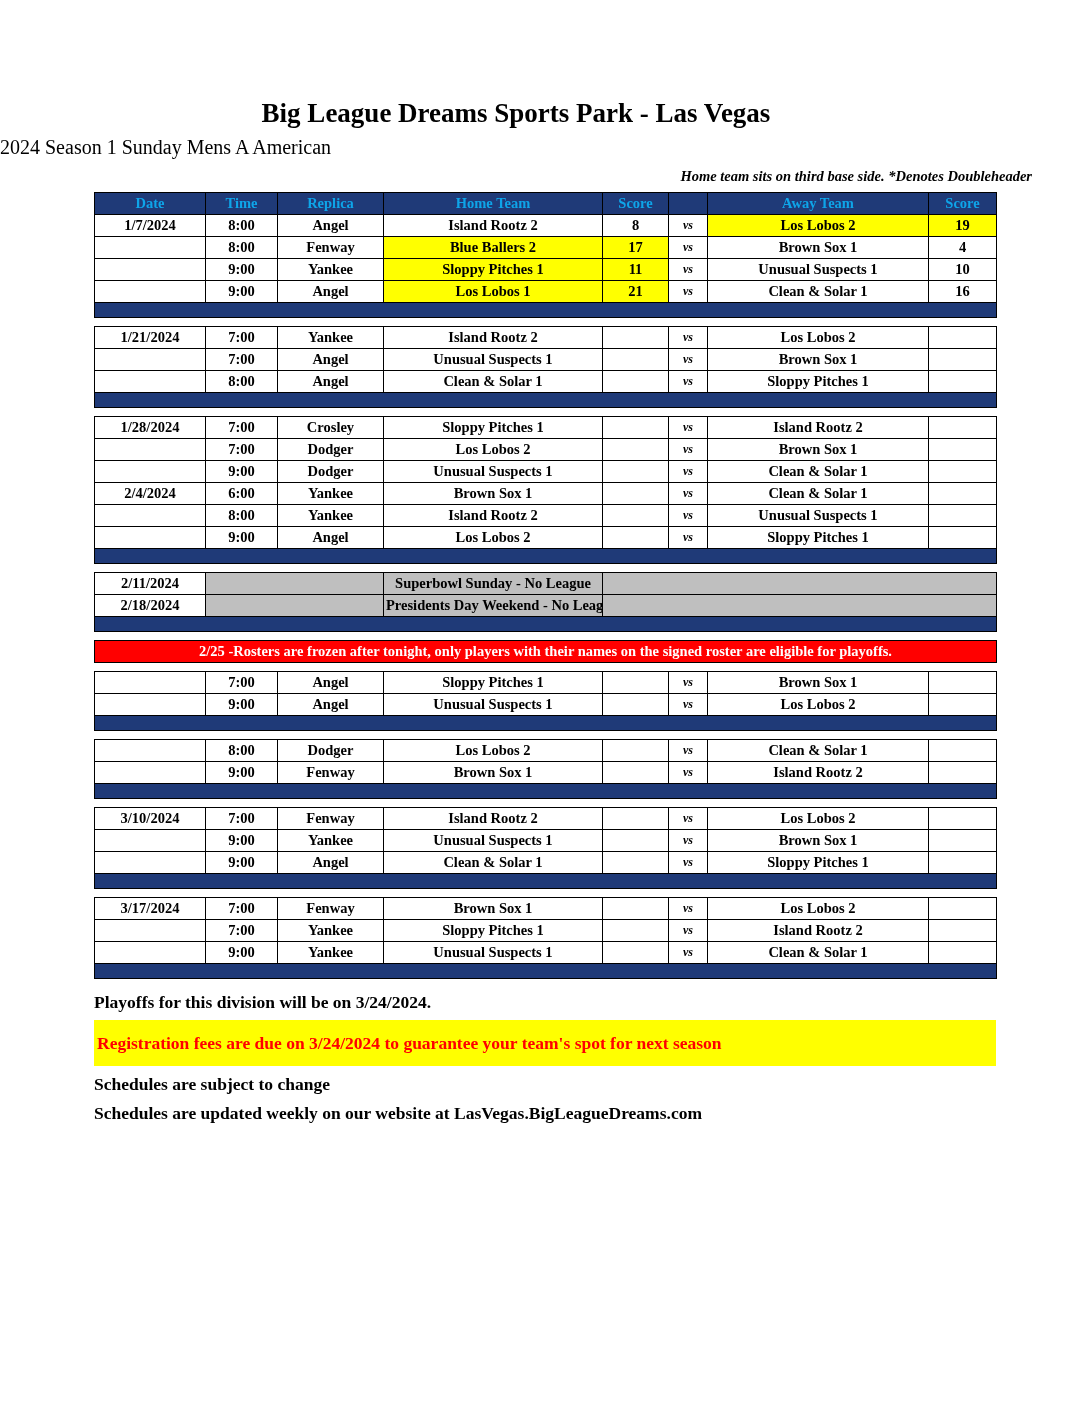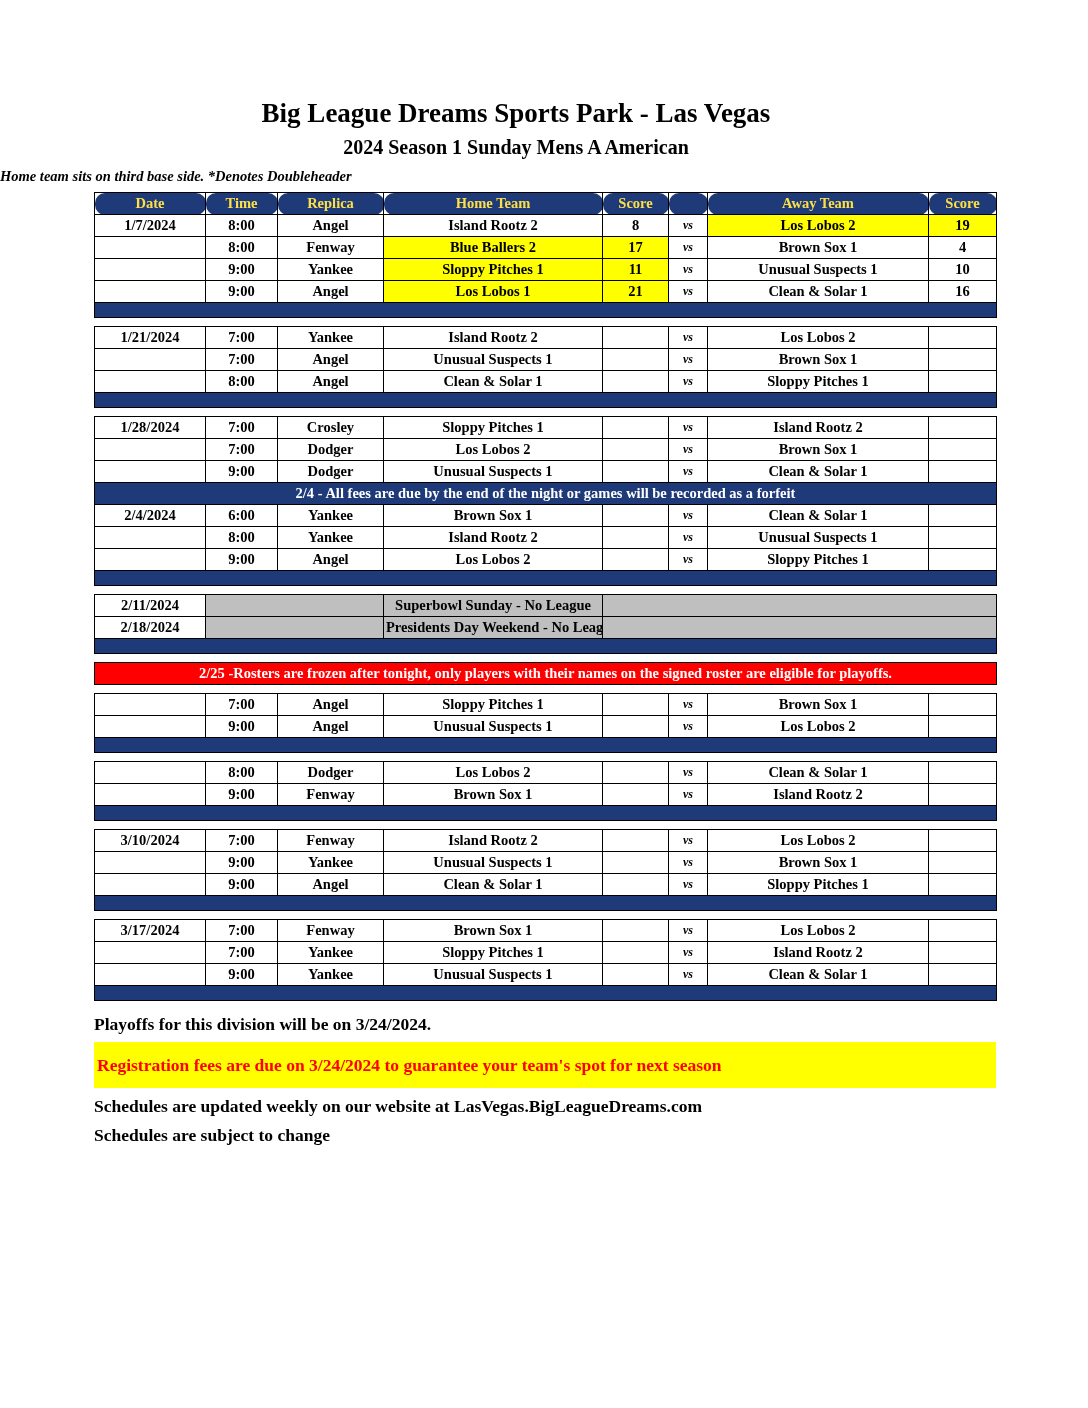--- a/index.html
+++ b/index.html
@@ -5,36 +5,36 @@
   * { margin:0; padding:0; box-sizing:border-box; }
   html, body { background:#ffffff; }
   body {
     width:1088px; height:1408px;
     font-family:"Liberation Serif", serif;
     color:#000;
   }
   .page { position:relative; width:1032px; height:1408px; overflow:hidden; background:#fff; }
 
   .title   { margin-top:98px;  text-align:center; font-size:27px;  font-weight:bold; }
-  .subtitle{ margin-top:7px;   text-align:center; font-size:20px;  font-weight:bold; }
-  .note    { margin-top:9px;   text-align:left; font-size:14.5px;font-weight:bold; font-style:italic; }
+  .subtitle{ margin-top:7px;   text-align:left; font-size:20px;  font-weight:normal; }
+  .note    { margin-top:9px;   text-align:right; font-size:14.5px;font-weight:bold; font-style:italic; }
 
   table.sched {
     border-collapse:collapse; table-layout:fixed;
     width:902px; margin:7px 0 0 94px;
   }
   .sched th, .sched td {
     border:1px solid #000;
     font-size:14.5px; font-weight:bold;
     text-align:center; vertical-align:middle;
     padding:0 2px; overflow:hidden; white-space:nowrap;
   }
   .sched tr { height:22px; }
   .sched tr.head-row { height:22px; }
-  .sched th.head { background:var(--navy); color:#fde047;border-radius:10px; }
+  .sched th.head { background:var(--navy); color:#0ea5e9; }
 
   .sched tr.tall { height:33px; }
   .sched td.hl { background:var(--highlight); }
   .sched td.c-vs { font-size:12px; font-style:italic; }
 
   .sched tr.r-separator { height:15px; }
   .sched td.separator { background:var(--navy); }
 
   .sched tr.r-spacer { height:9px; }
   .sched td.spacer { border:none; background:#fff; }
@@ -187,23 +187,20 @@
         <tr class="r-game">
           <td class="c-date"></td>
           <td class="c-time">9:00</td>
           <td class="c-replica">Dodger</td>
           <td class="c-home">Unusual Suspects 1</td>
           <td class="c-home_score"></td>
           <td class="c-vs">vs</td>
           <td class="c-away">Clean &amp; Solar 1</td>
           <td class="c-away_score"></td>
         </tr>
-        <tr class="r-banner">
-          <td class="banner navy" colspan="8">2/4 - All fees are due by the end of the night or games will be recorded as a forfeit</td>
-        </tr>
         <tr class="r-game">
           <td class="c-date">2/4/2024</td>
           <td class="c-time">6:00</td>
           <td class="c-replica">Yankee</td>
           <td class="c-home">Brown Sox 1</td>
           <td class="c-home_score"></td>
           <td class="c-vs">vs</td>
           <td class="c-away">Clean &amp; Solar 1</td>
           <td class="c-away_score"></td>
         </tr>
@@ -377,17 +374,17 @@
         </tr>
         <tr class="r-separator">
           <td class="separator" colspan="8"></td>
         </tr>
       </tbody>
   </table>
 
   <div class="footer">
     <div class="f-line">Playoffs for this division will be on 3/24/2024.</div>
     <div class="f-line f-reg">Registration fees are due on 3/24/2024 to guarantee your team's spot for next season</div>
+    <div class="f-line">Schedules are subject to change</div>
     <div class="f-line">Schedules are updated weekly on our website at LasVegas.BigLeagueDreams.com</div>
-    <div class="f-line">Schedules are subject to change</div>
   </div>
 
 </div>
 
 </body></html>

